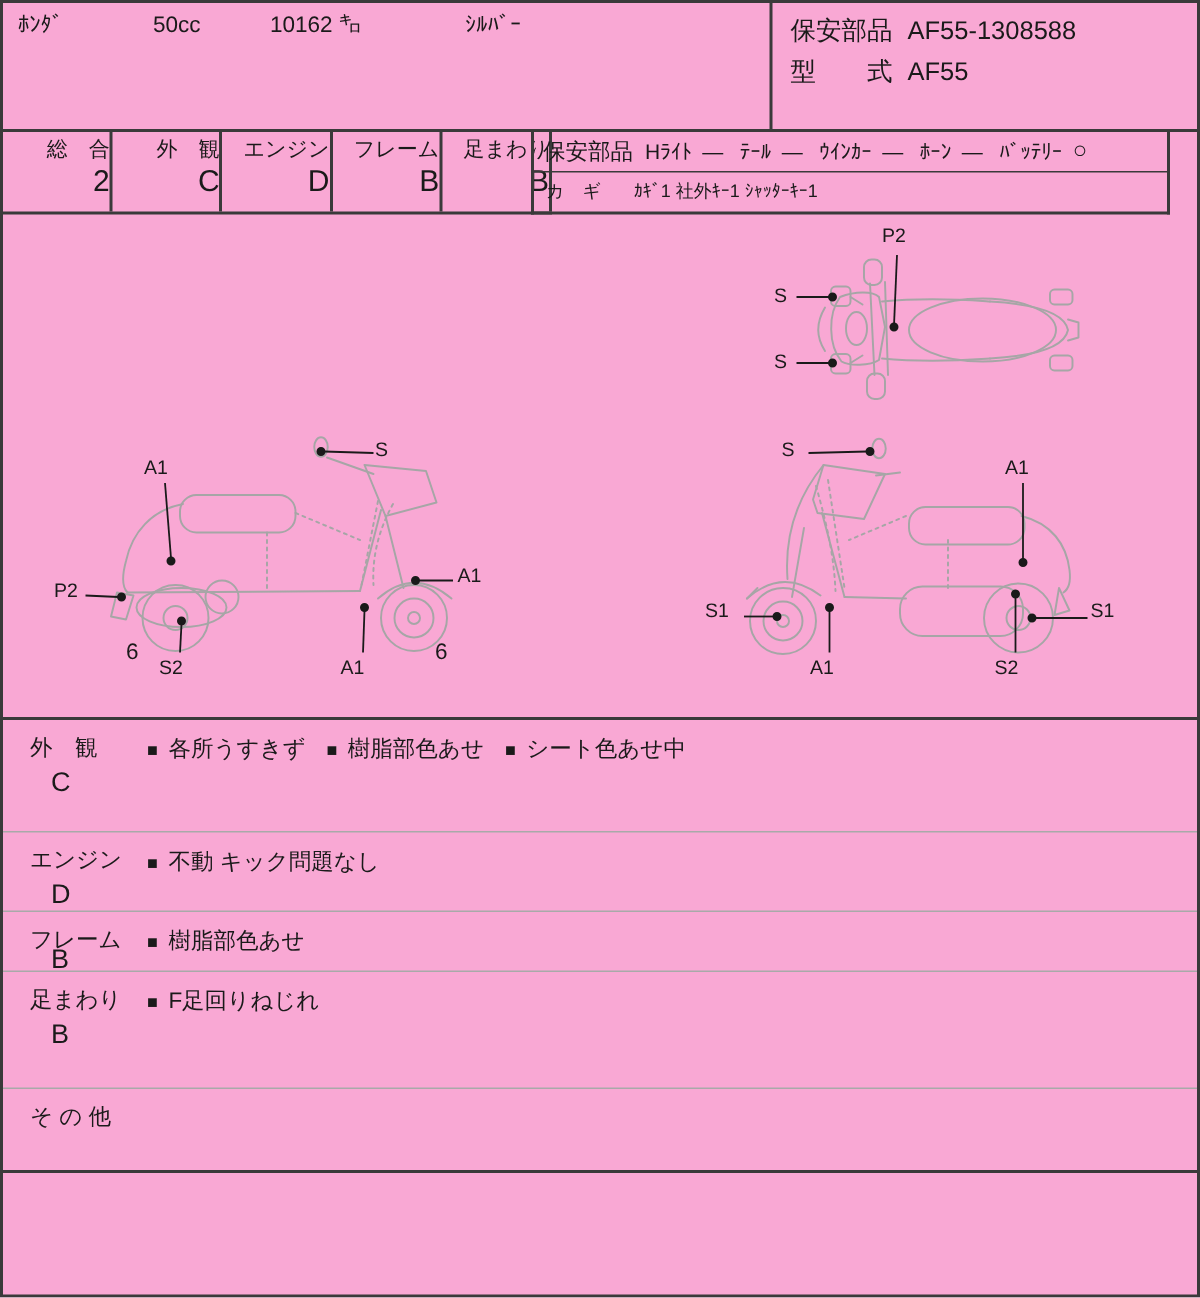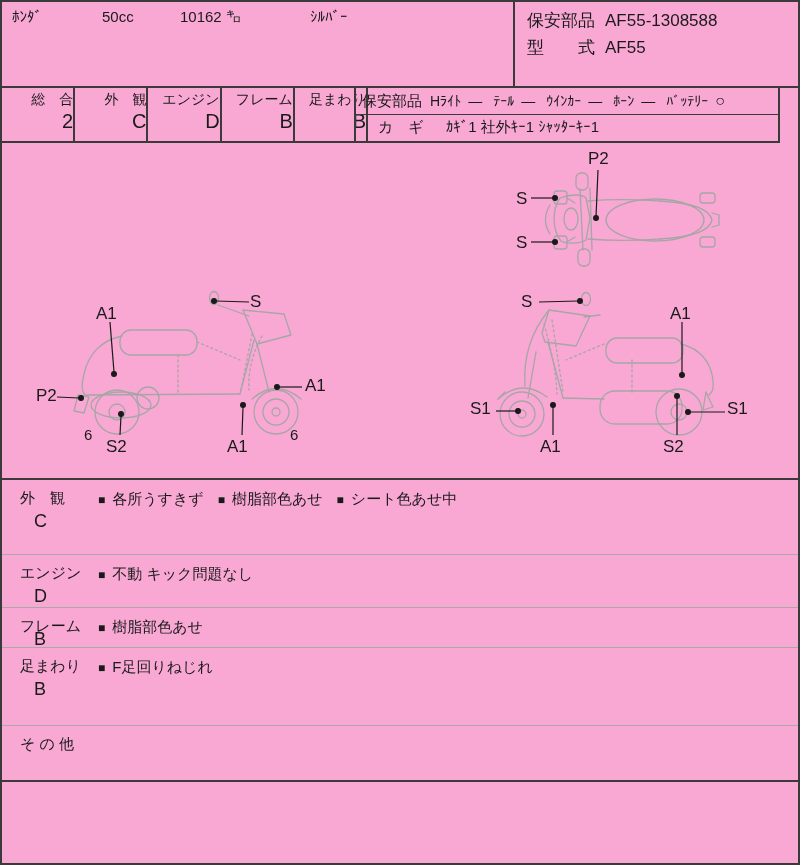--- a/index.html
+++ b/index.html
@@ -26,26 +26,26 @@
   .grade-cell .glabel { font-size:14px; white-space:pre; }
   .grade-cell .gvalue { font-size:20px; margin-top:1px; }
   
   .safety-box { position:absolute; top:86px; left:352px; width:426px; height:55px; border-left:2px solid #3a3a3a; border-right:2px solid #3a3a3a; border-bottom:2px solid #3a3a3a; }
   .safety-row1 { height:27px; border-bottom:1.5px solid #3a3a3a; display:flex; align-items:center; padding-left:6px; font-size:14px; }
   .safety-title { margin-right:8px; font-size:15px; }
   .sp-item { display:flex; align-items:center; margin-right:11px;text-align:center; }
   .sp-item .sp-label { margin-right:7px; }
   .sp-item .sp-value { font-size:14px; }
   .sp-item .sp-value.circle { font-size:16px; font-weight:bold; line-height:1; }
-  .safety-row2 { height:24px; display:flex; align-items:center; padding-left:22px; font-size:15px; }
+  .safety-row2 { height:24px; display:flex; align-items:center; padding-left:8px; font-size:12px; }
   .key-label { white-space:pre; margin-right:22px; }
   
   .diagram { position:absolute; top:143px; left:0; width:796px; height:333px; }
   .diagram svg { position:absolute; inset:0; }
-  .dlabel { position:absolute; font-size:17px; line-height:1; white-space:nowrap; }
+  .dlabel { position:absolute; font-size:13px; line-height:1; white-space:nowrap; }
   .dlabel.small { font-size:15px; }
   
   .sections { position:absolute; top:476px; left:0; width:796px; }
   .section { position:relative; border-top:1px solid #a9a9a9; }
   .section.first { border-top:2px solid #3a3a3a; }
   .sec-label { position:absolute; top:9px; left:18px; font-size:15px; white-space:pre; }
   .sec-grade { position:absolute; top:31px; left:32px; font-size:18px; }
   .sec-comments { position:absolute; top:10px; left:96px; display:flex; font-size:15px; }
   .comment { display:flex; align-items:center; margin-right:14px; white-space:pre; }
   .bullet { font-size:12px; margin-right:7px; }

